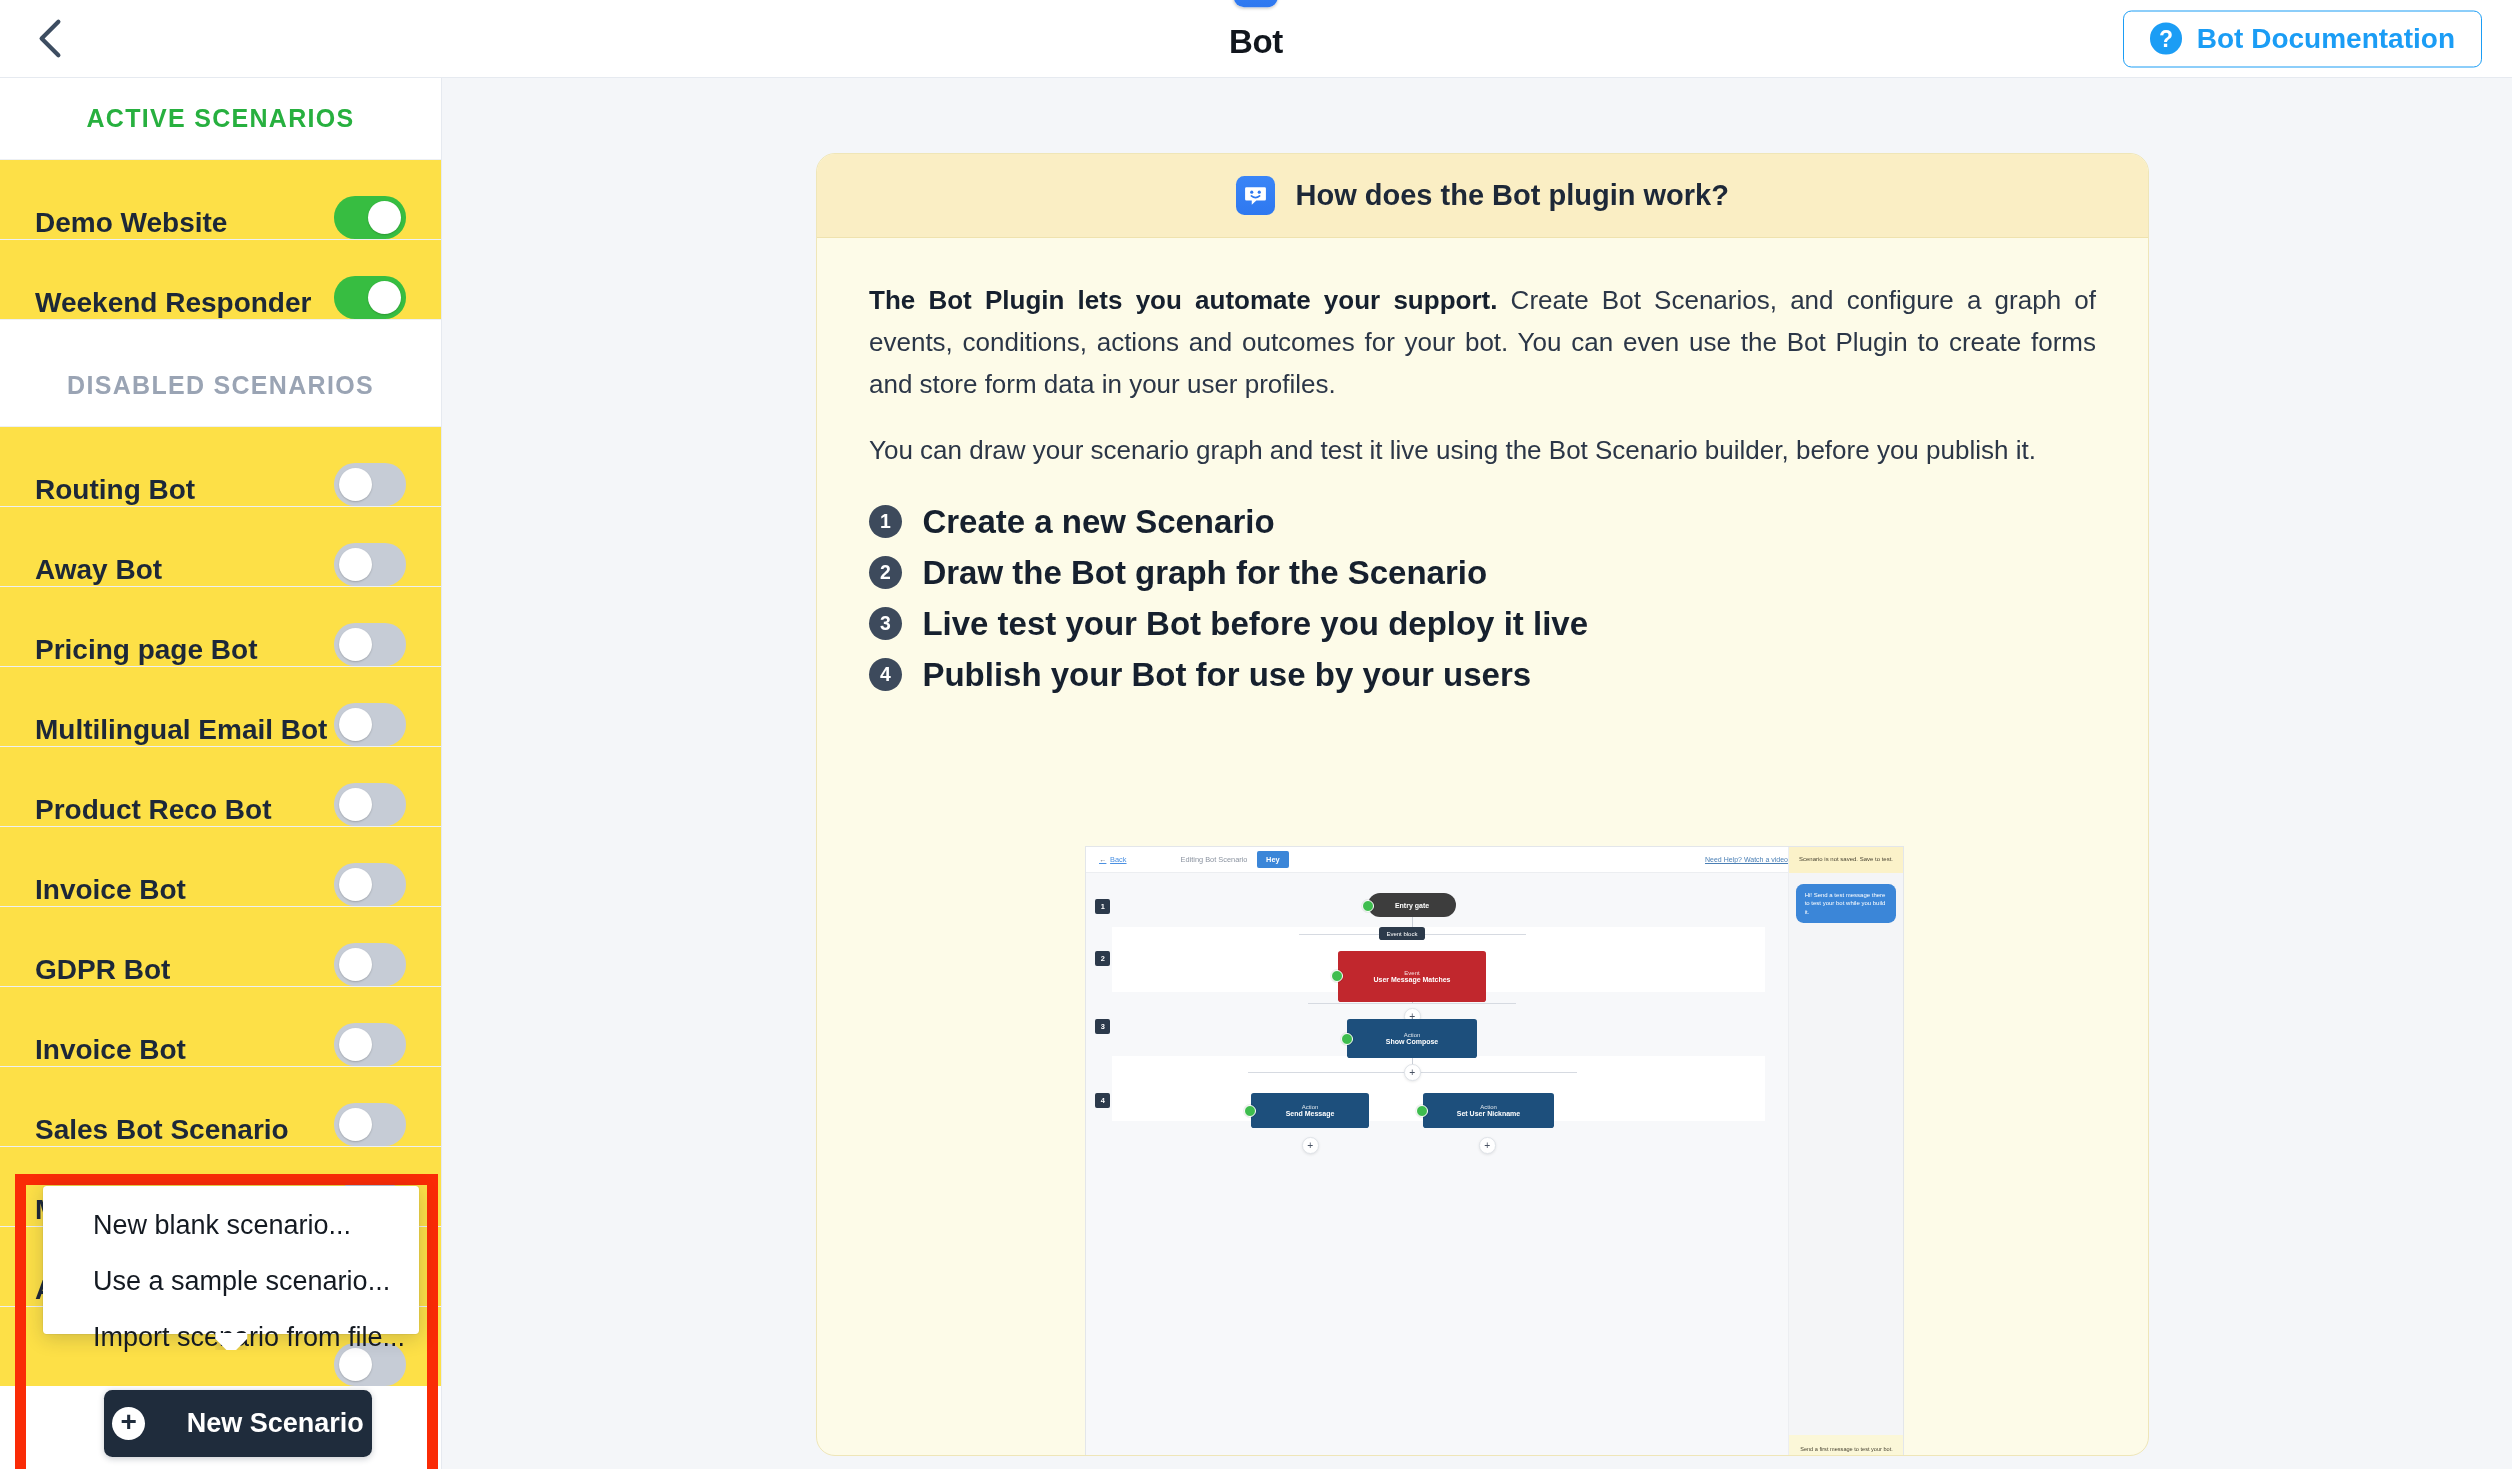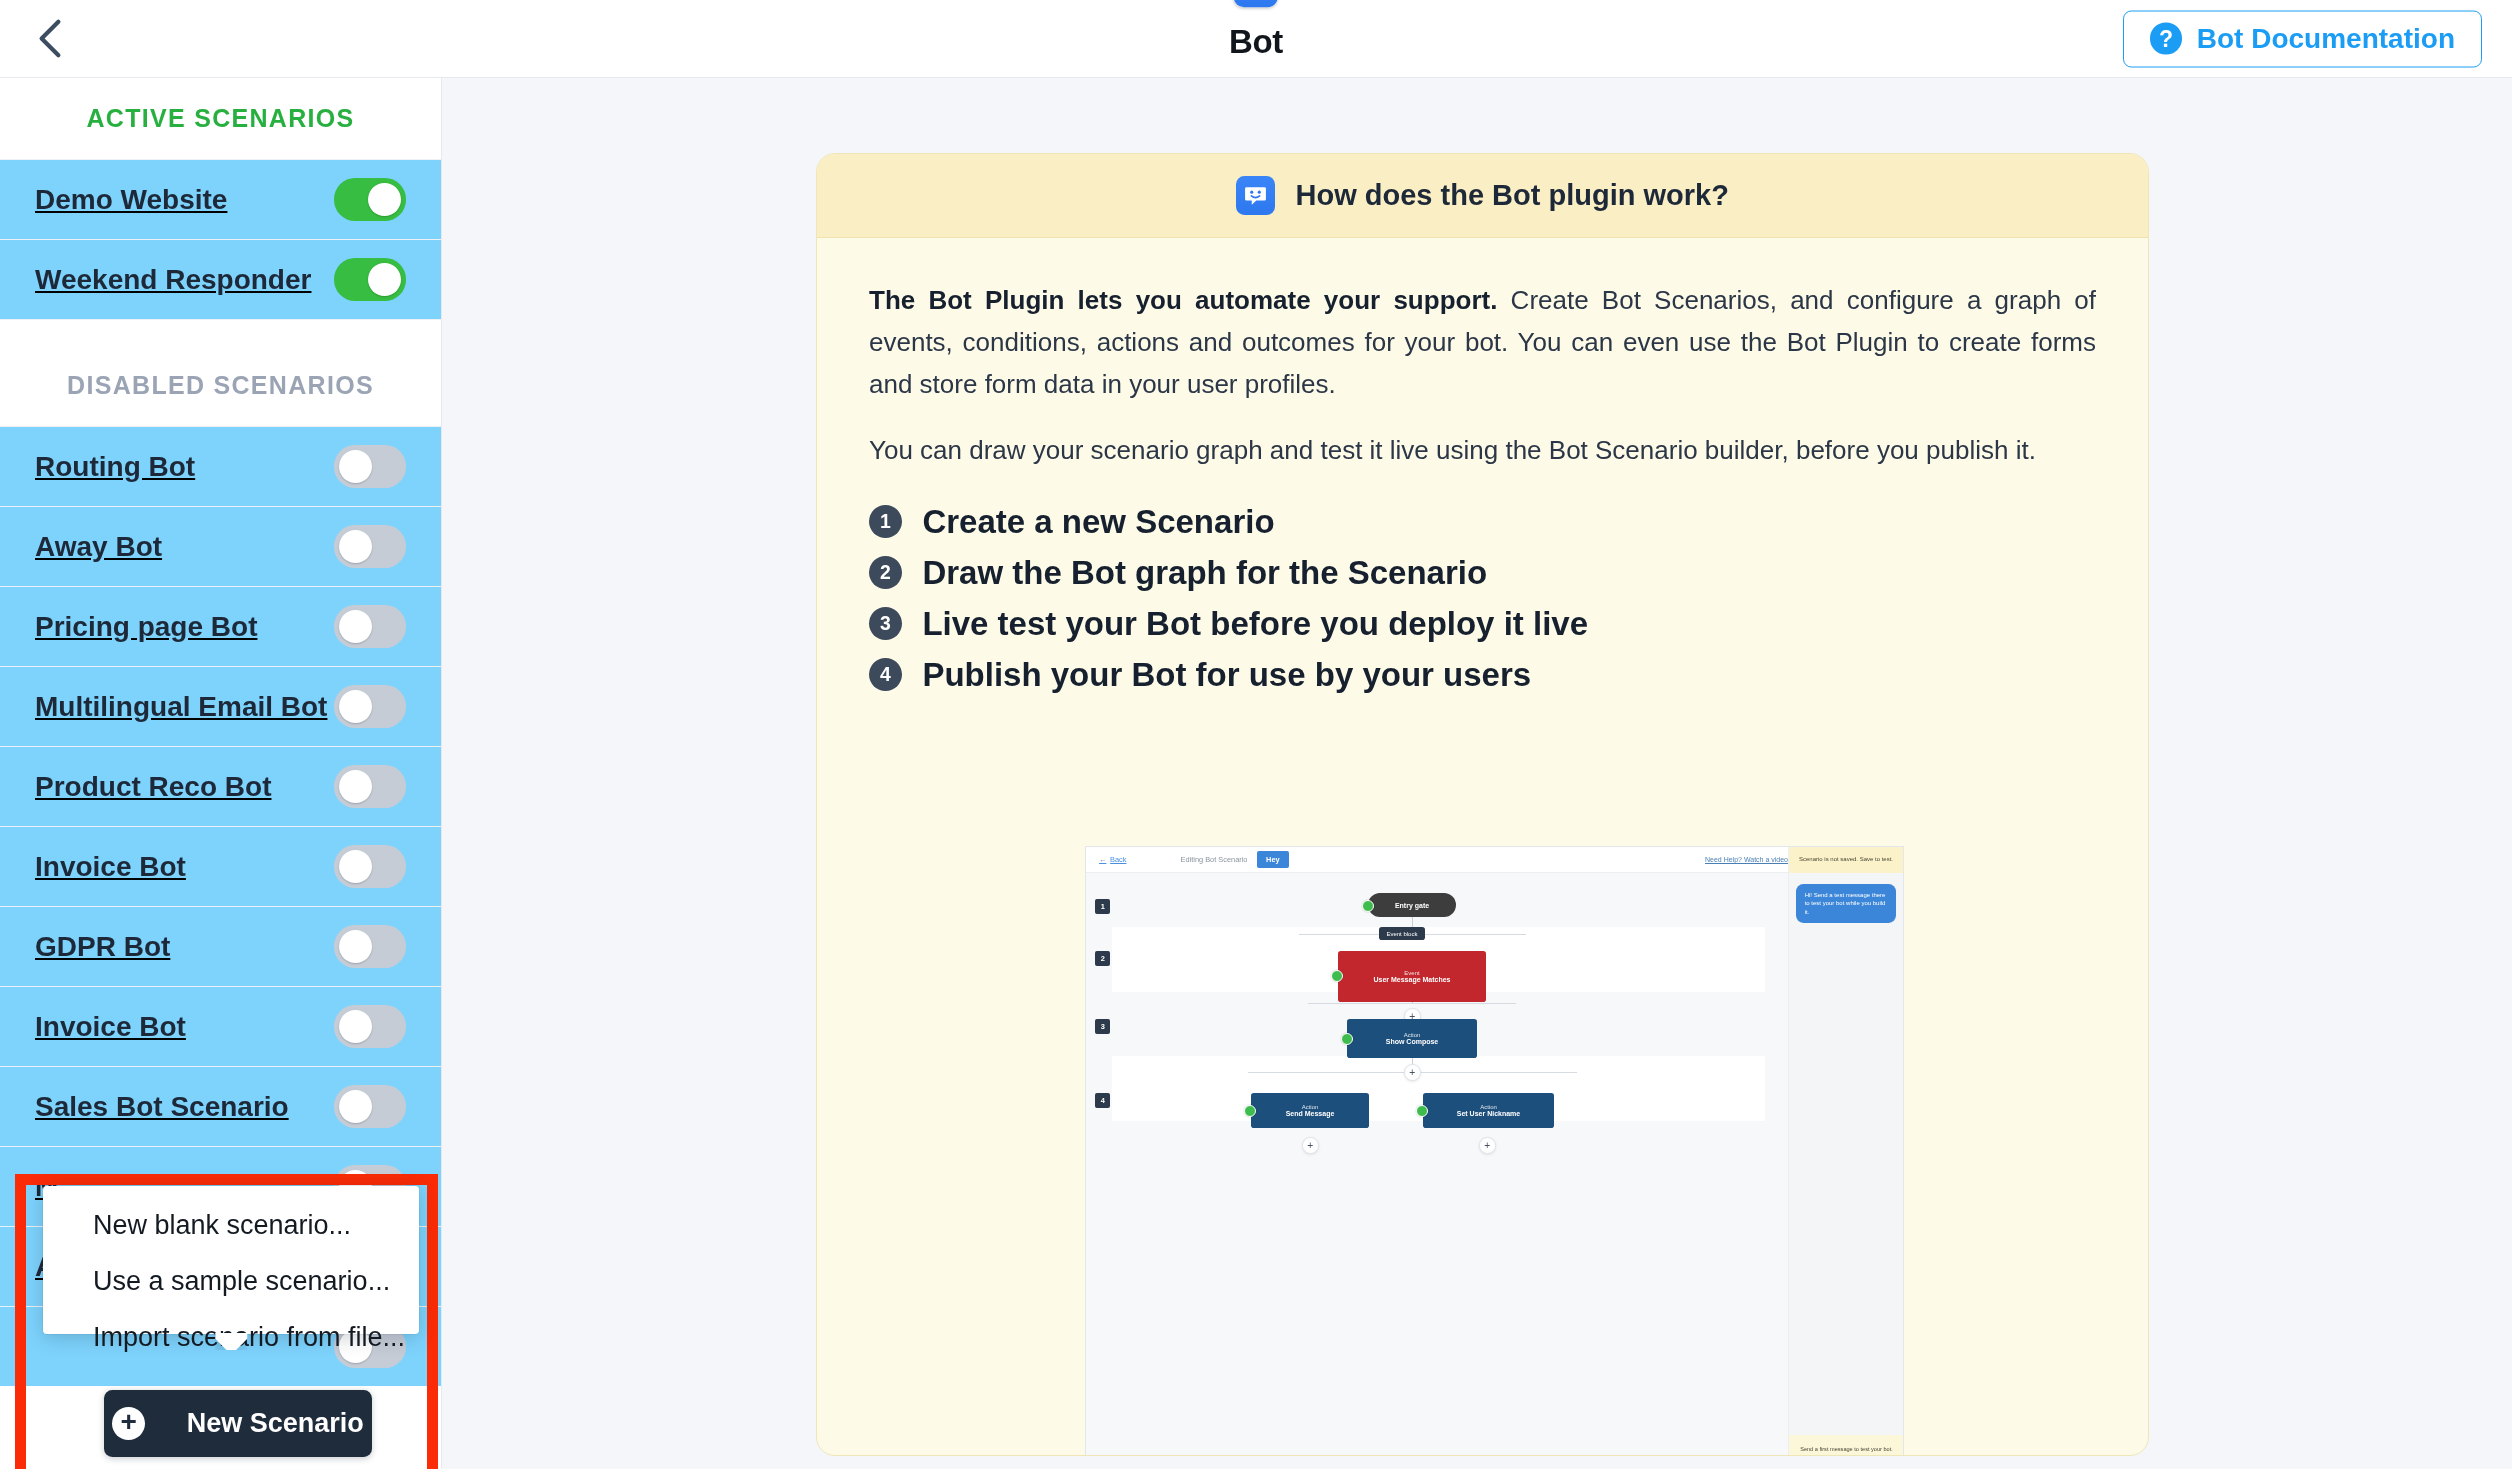--- a/index.html
+++ b/index.html
@@ -55,23 +55,23 @@
     overflow: hidden;
   }
   .section-head {
     height: 81px; display: flex; align-items: center; justify-content: center;
     font-size: 25px; font-weight: bold; letter-spacing: 1.3px;
   }
   .section-head.active { color: #2eb council; }
   .section-head.active { color: #27b03f; }
   .section-head.disabled { color: #9aa4b4; }
   .scn-row {
-    height: 80px; display: flex; align-items: center; justify-content: space-between;
+    height: 80px; display: flex; align-items: flex-end; justify-content: space-between;
     padding: 0 35px 0 35px; border-top: 0.9px solid #edf0f4;
-    background: #7dd3fc; cursor: pointer; text-decoration: underline;
+    background: #fde047; cursor: pointer;
   }
   .scn-name { font-size: 28px; font-weight: bold; color: #1d2838; }
   .toggle {
     width: 72px; height: 43px; border-radius: 21px; position: relative; flex: none;
     cursor: pointer;
   }
   .toggle.on { background: #37bd41; }
   .toggle.off { background: #c6ccd6; }
   .toggle .knob {
     position: absolute; top: 4.6px; width: 33px; height: 33px; border-radius: 50%;

